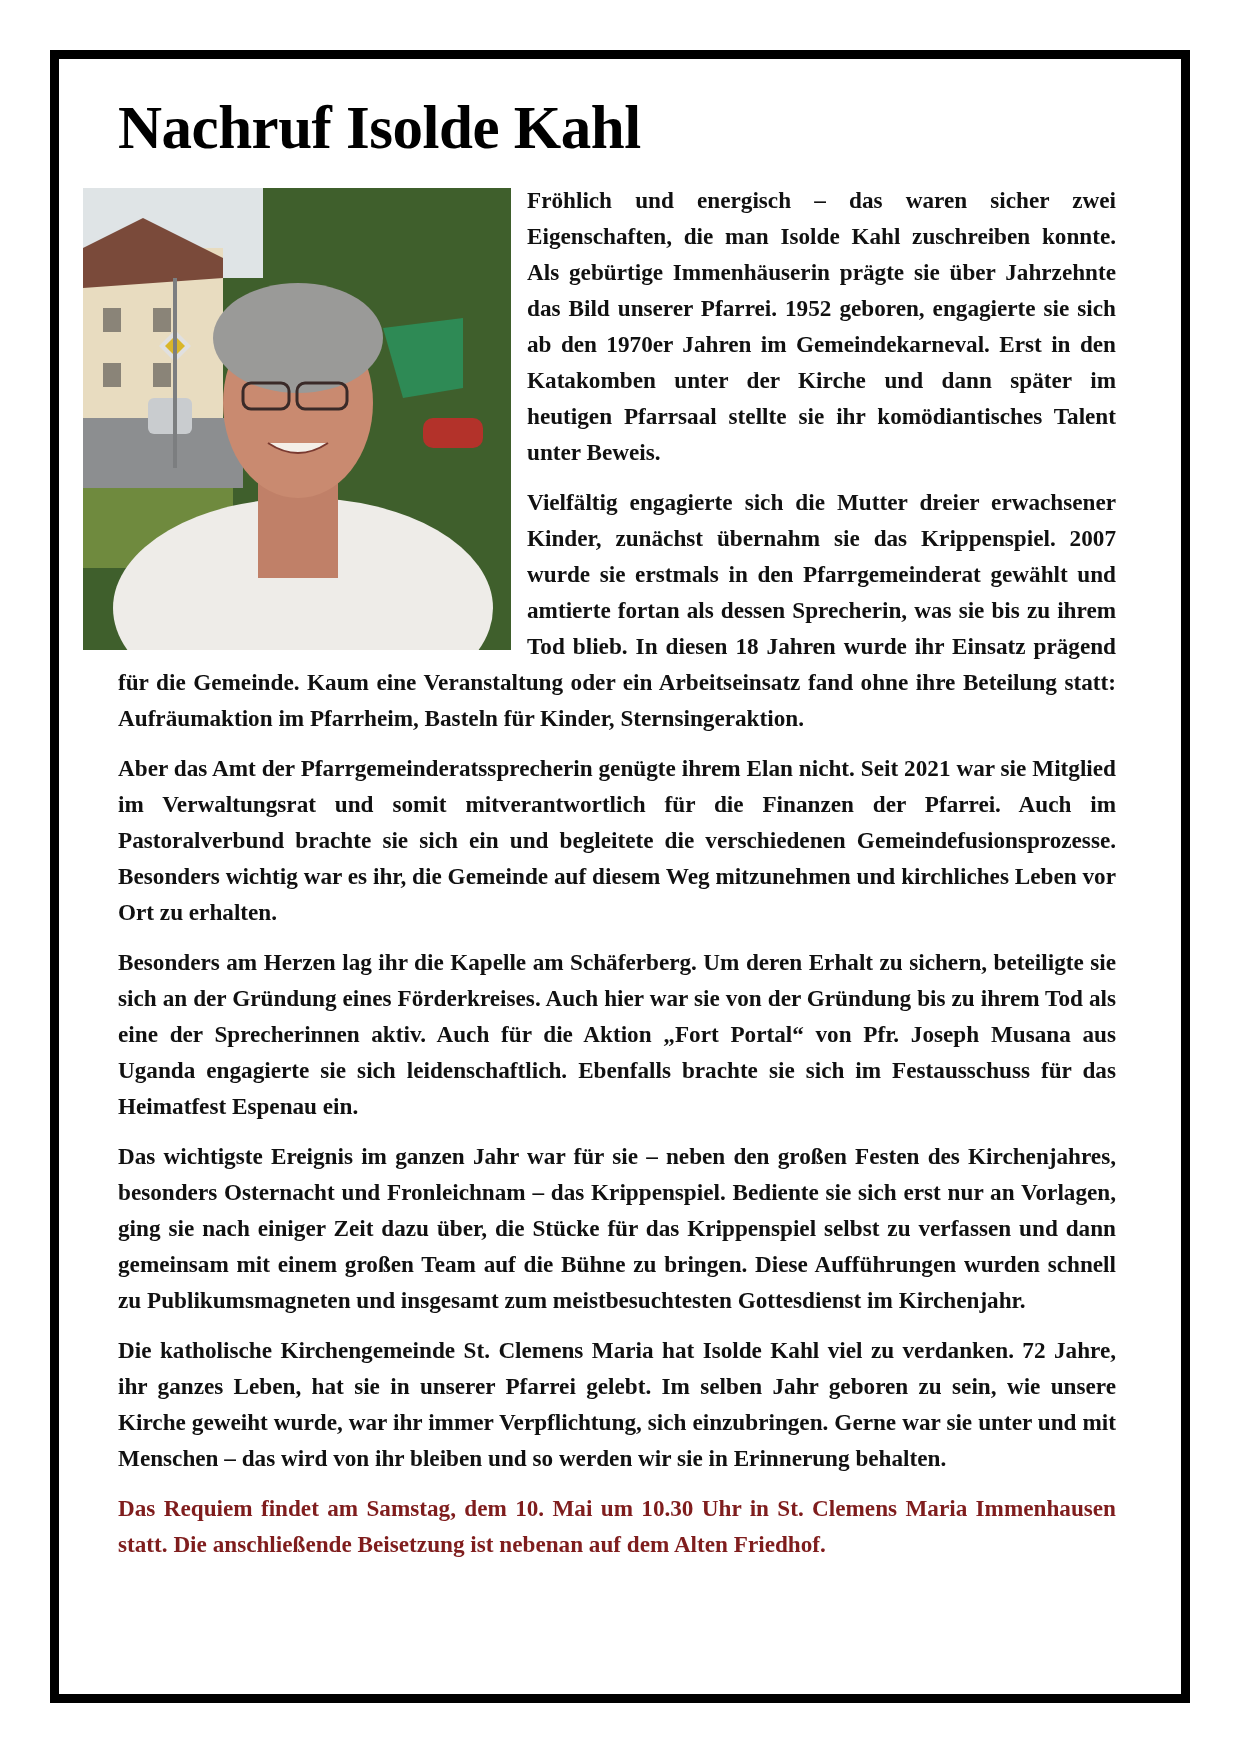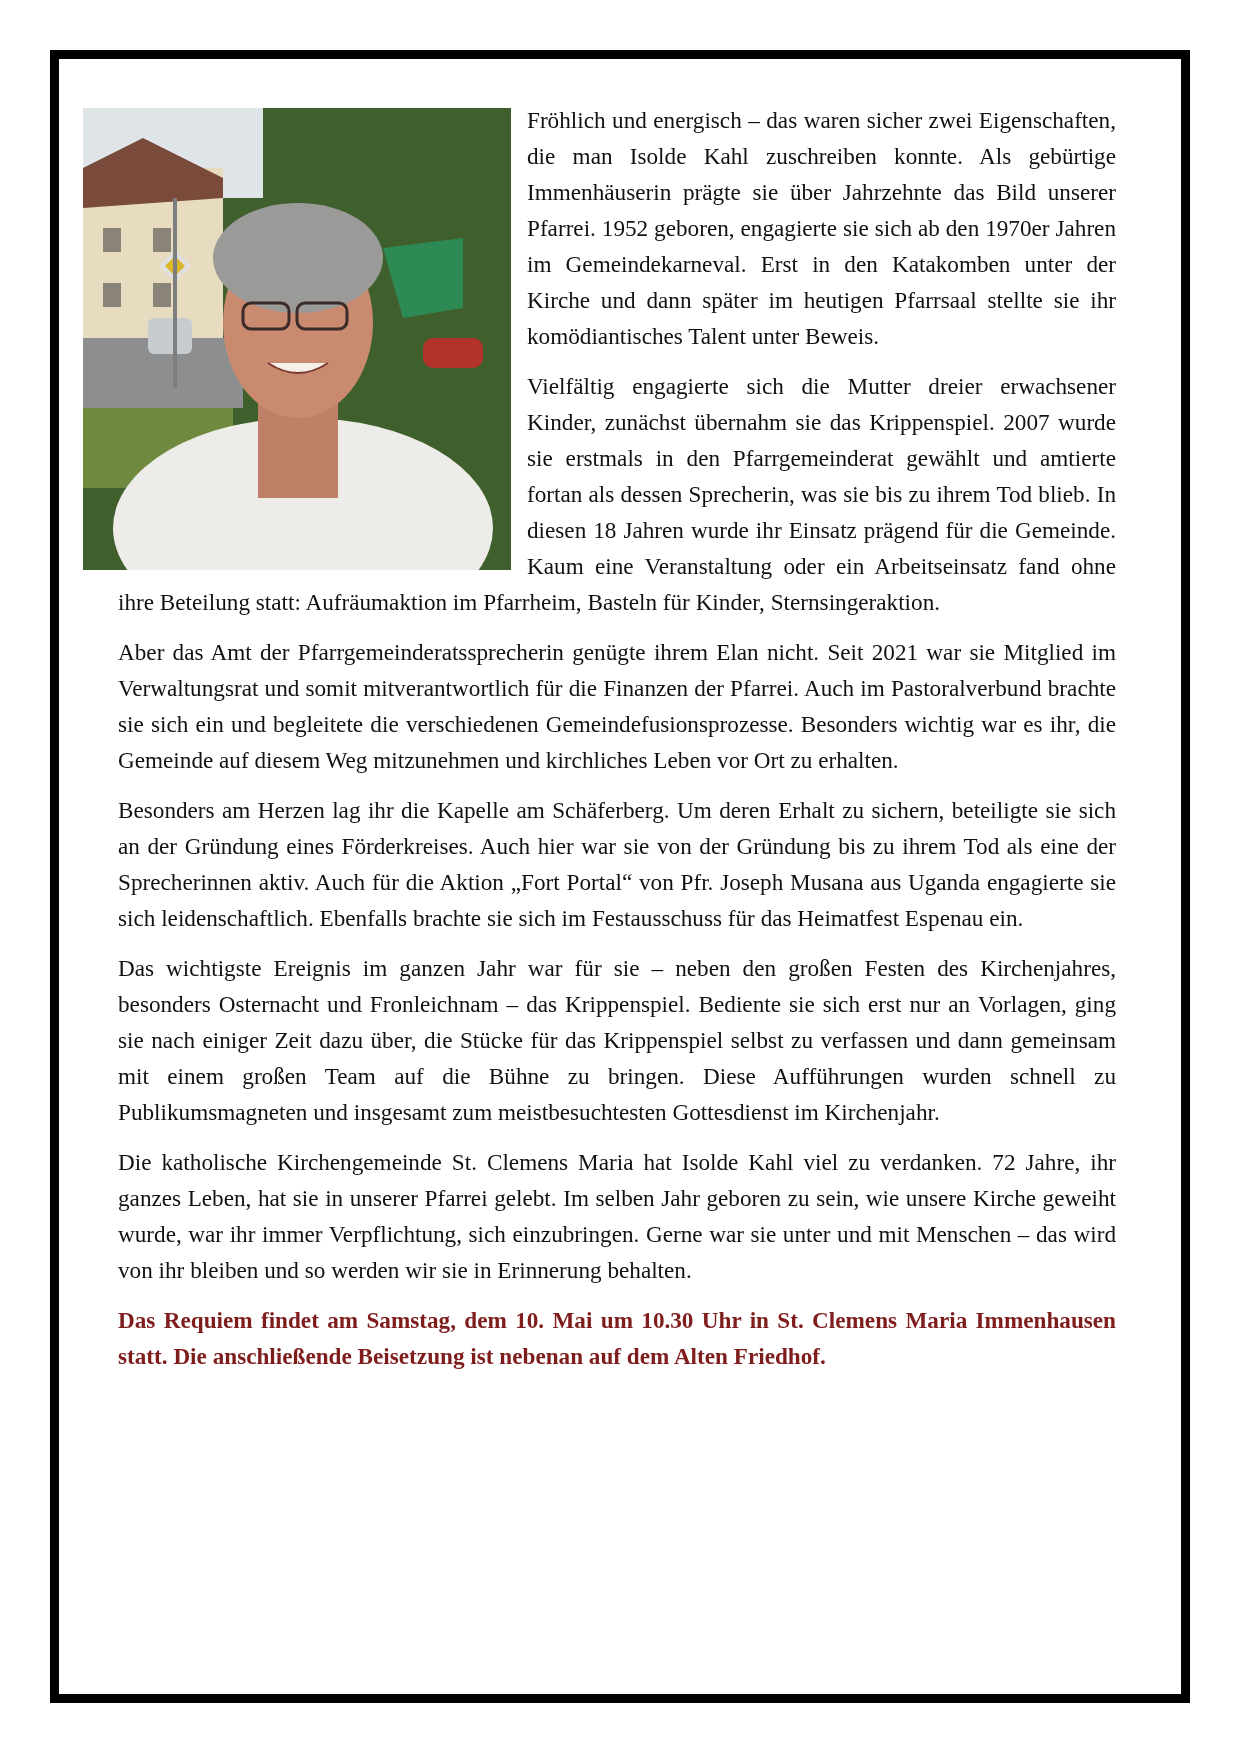--- a/index.html
+++ b/index.html
@@ -26,38 +26,39 @@
     line-height: 80px;
     letter-spacing: -0.5px;
     color: #000000;
   }
   .body-text {
     margin-top: 14px;
     font-size: 23.2px;
     line-height: 36px;
     text-align: justify;
   }
-  .body-text p { margin: 0 0 14px 0; }
+  .body-text p { margin: 0 0 14px 0; font-weight: bold; }
   .photo {
     float: left;
     width: 428px; height: 462px;
     margin: 6px 16px 0 -35px;
     position: relative;
     overflow: hidden;
     background: #4a6b35;
   }
   .photo svg { display: block; width: 100%; height: 100%; }
   .requiem { font-weight: bold; color: #7f1d1d; }
 </style>
 </head>
 <body>
 
 <div class="frame"></div>
 
 <div class="content">
+  <h1>Nachruf Isolde Kahl</h1>
 
   <div class="body-text">
     <div class="photo">
       <svg viewBox="0 0 428 462" preserveAspectRatio="none">
         <rect x="0" y="0" width="428" height="462" fill="#3f5f2c"></rect>
         <rect x="0" y="0" width="180" height="90" fill="#dfe4e6"></rect>
         <rect x="0" y="60" width="140" height="170" fill="#e8dcc0"></rect>
         <polygon points="0,60 60,30 140,70 140,90 0,100" fill="#7a4a3a"></polygon>
         <rect x="20" y="120" width="18" height="24" fill="#8a8478"></rect>
         <rect x="70" y="120" width="18" height="24" fill="#8a8478"></rect>

